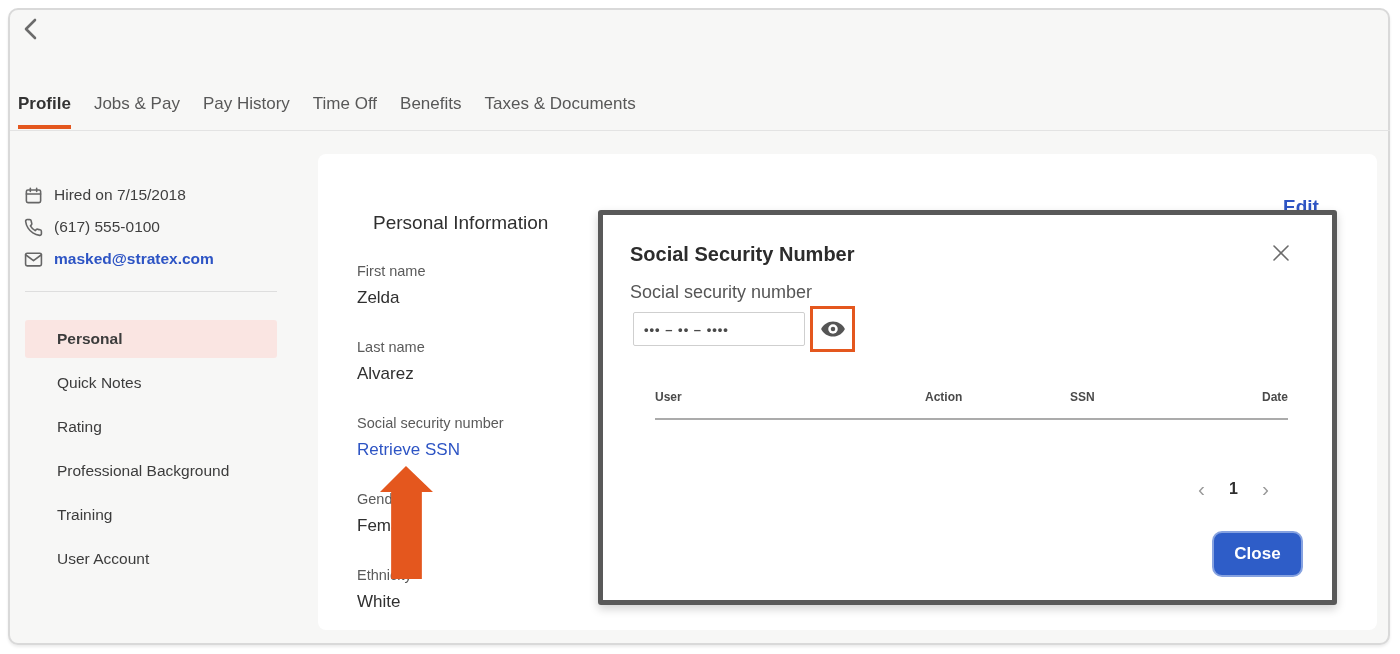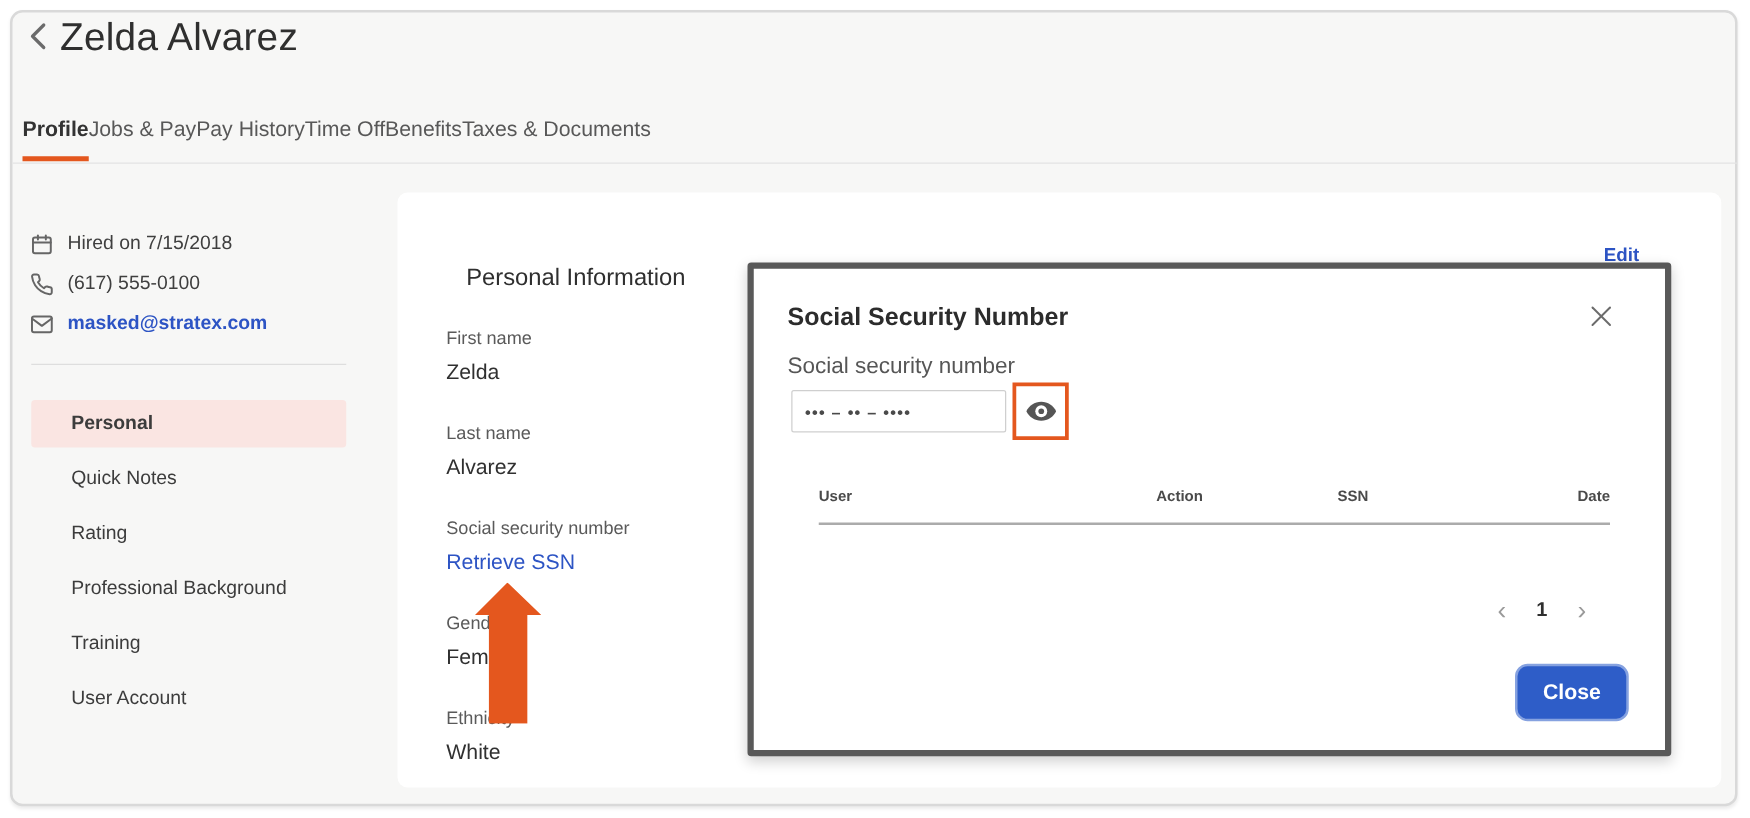--- a/index.html
+++ b/index.html
@@ -4,38 +4,38 @@
 <style>
   html,body{margin:0;padding:0;background:#ffffff;}
   *{box-sizing:border-box;font-family:"Liberation Sans",sans-serif;}
   #app{position:relative;width:1400px;height:654px;background:#ffffff;overflow:hidden;}
   .frame{position:absolute;left:8px;top:8px;width:1382px;height:637px;background:#f7f7f6;
          border:2px solid #d9d9d9;border-radius:10px;box-shadow:0 2px 3px rgba(0,0,0,.08);}
   
   .back{position:absolute;left:18px;top:16px;width:26px;height:28px;background:none;border:none;cursor:pointer;padding:0;}
   .page-title{position:absolute;left:48px;top:12px;margin:0;font-size:31px;font-weight:400;color:#2f2f2f;letter-spacing:.2px;}
   
-  .tabs{position:absolute;left:18px;top:94px;display:flex;font-size:17px;color:#585858;}
+  .tabs{position:absolute;left:18px;top:94px;display:flex;gap:23px;font-size:17px;color:#585858;}
   .tab{position:relative;cursor:pointer;white-space:nowrap;}
   .tab.active{font-weight:bold;color:#333;}
   .tab.active::after{content:"";position:absolute;left:0;right:0;bottom:-15px;height:4px;background:var(--accent,#E4571E);}
   .tabs-divider{position:absolute;left:10px;right:10px;top:130px;height:1px;background:#e3e3e3;}
   
   .info-row{position:absolute;left:24px;display:flex;align-items:center;gap:11px;font-size:15.5px;color:#3f3f3f;height:24px;}
   .info-row .ic{width:19px;height:19px;flex:0 0 auto;}
   .info-row.email{font-weight:bold;color:var(--link,#2D54C4);cursor:pointer;}
   .side-divider{position:absolute;left:25px;top:291px;width:252px;height:1px;background:#dedede;}
   .menu{position:absolute;left:25px;top:320px;width:252px;margin:0;padding:0;list-style:none;}
   .menu li{height:38px;margin-bottom:6px;display:flex;align-items:center;padding-left:32px;
            font-size:15.5px;color:#3c3c3c;border-radius:3px;cursor:pointer;}
   .menu li.active{background:var(--active-bg,#FAE5E2);font-weight:bold;}
   
   .card{position:absolute;left:318px;top:154px;width:1059px;height:476px;background:#fff;border-radius:8px;}
   .section-title{position:absolute;left:357px;top:196px;margin:16px;font-size:19px;font-weight:normal;color:#2f2f2f;z-index:2;}
-  .edit-link{position:absolute;left:1283px;top:196px;font-size:15px;font-weight:bold;color:var(--link,#2D54C4);cursor:pointer;z-index:2;}
+  .edit-link{position:absolute;left:1283px;top:196px;font-size:19px;font-weight:bold;color:var(--link,#2D54C4);cursor:pointer;z-index:2;}
   .field{position:absolute;left:357px;z-index:2;}
   .field .lbl{font-size:14.5px;color:#5a5a5a;}
   .field .val{font-size:17px;color:#303030;margin-top:9px;}
   .field .val.link{color:var(--link,#2D54C4);cursor:pointer;}
   
   .arrow-up{position:absolute;left:380px;top:466px;width:53px;height:113px;background:var(--accent,#E4571E);
             clip-path:polygon(49% 0%,100% 23%,79% 23%,79% 100%,21% 100%,21% 23%,0% 23%);z-index:3;}
   
   .modal{position:absolute;left:598px;top:210px;width:739px;height:395px;background:#fff;
          border:5px solid var(--modal-border,#595959);border-radius:3px;z-index:4;box-shadow:0 4px 10px rgba(0,0,0,.18);}
@@ -65,21 +65,20 @@
 <div id="app">
   <div class="frame"></div>
 
   <button class="back">
     <span>
       <svg width="22" height="26" viewBox="0 0 22 26">
           <polyline points="15,4 6,13 15,22" fill="none" stroke="#6b6b6b" stroke-width="2.6" stroke-linecap="round" stroke-linejoin="round"></polyline>
         </svg>
     </span>
   </button>
-  <h1 class="page-title">Zelda Alvarez</h1>
 
   <nav class="tabs">
     <span class="tab active">Profile</span>
     <span class="tab">Jobs &amp; Pay</span>
     <span class="tab">Pay History</span>
     <span class="tab">Time Off</span>
     <span class="tab">Benefits</span>
     <span class="tab">Taxes &amp; Documents</span>
   </nav>
   <div class="tabs-divider"></div>

